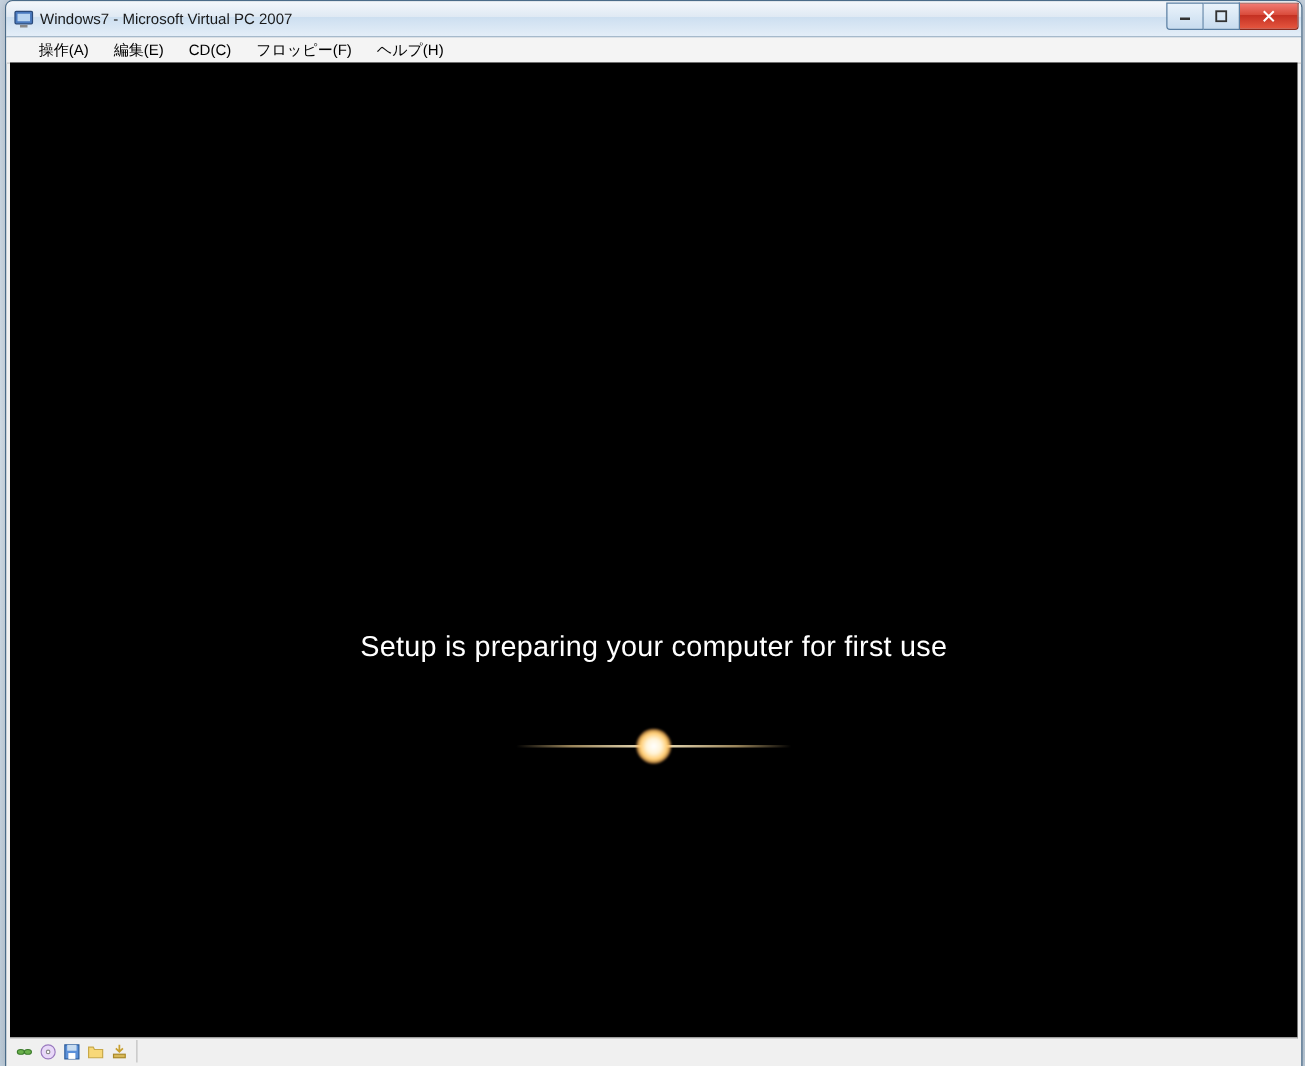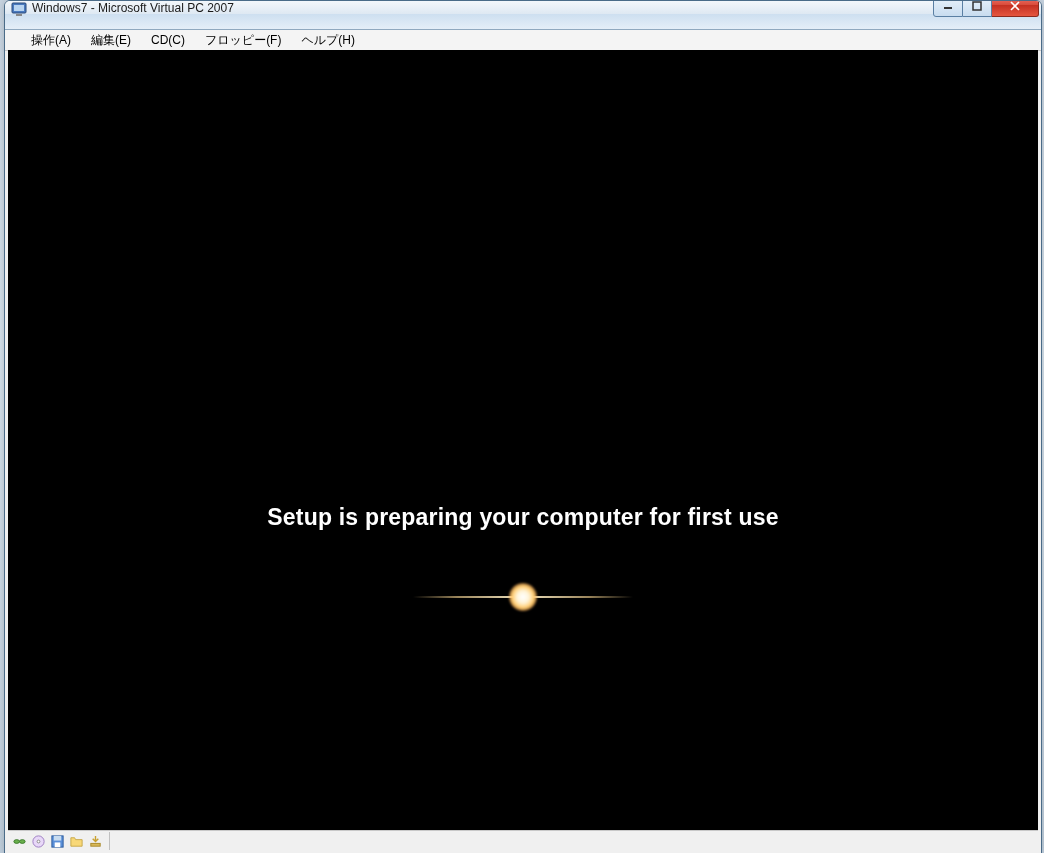--- a/index.html
+++ b/index.html
@@ -1,28 +1,28 @@
 <!DOCTYPE html>
 <html><head>
 <meta charset="utf-8">
 <style>
   html,body{margin:0;padding:0;width:1044px;height:853px;font-family:"Segoe UI","Meiryo",sans-serif;overflow:hidden;background:#000}
   .desktop-bg{position:absolute;inset:0;background:linear-gradient(180deg,#c9d6e3 0%,#d8e4ee 40%,#c2d1df 100%);}
   .window{position:absolute;left:4px;top:0;width:1036px;height:853px;border:1px solid #4a6b88;border-radius:6px 6px 0 0;background:#f0f0f0;box-shadow:0 0 10px rgba(0,0,0,.2);overflow:hidden}
-  .titlebar{height:28px;background:linear-gradient(180deg,#f3f7fb 0%,#dfe9f3 45%,#cddff0 46%,#e4eef8 100%);display:flex;padding-left:6px;font-size:12px;color:#1a1a1a;border-bottom:1px solid #8fa8bf}
+  .titlebar{height:28px;background:linear-gradient(180deg,#f3f7fb 0%,#dfe9f3 45%,#cddff0 46%,#e4eef8 100%);display:flex;align-items:center;padding-left:6px;font-size:12px;color:#1a1a1a;border-bottom:1px solid #8fa8bf}
   .titlebar .icon{width:16px;height:16px;margin-right:5px}
   .title-text{flex:1}
   .win-controls{display:flex;height:20px;margin-top:-6px;margin-right:2px}
   .win-btn{width:28px;height:20px;display:flex;align-items:center;justify-content:center;border:1px solid #5a7fa3;border-left:none;background:linear-gradient(180deg,#eaf3fb,#c8dcef);font-size:10px;color:#2b2b2b}
   .win-btn:first-child{border-left:1px solid #5a7fa3;border-radius:0 0 0 3px}
   .win-btn.close{width:46px;background:linear-gradient(180deg,#f07a73,#d94b3a 45%,#c43022 46%,#e5563f);color:#fff;border-color:#8b2a1e;border-radius:0 0 3px 0}
   .menubar{height:20px;background:#f4f4f4;border-bottom:1px solid #c8c8c8;display:flex;align-items:center;font-size:12px;padding-left:16px}
   .menubar span{padding:2px 10px;cursor:default}
   .vm-screen{position:absolute;left:3px;right:3px;top:49px;bottom:23px;background:#000;display:flex;flex-direction:column;align-items:center;justify-content:center}
-  .setup-text{color:#fff;font-size:23px;font-weight:700;letter-spacing:.2px;margin-top:240px}
+  .setup-text{color:#fff;font-size:23px;font-weight:400;letter-spacing:.2px;margin-top:240px}
   .glow{position:relative;width:220px;height:40px;margin-top:46px}
   .glow-line{position:absolute;top:19px;left:0;right:0;height:2px;background:linear-gradient(90deg,rgba(255,200,120,0) 0%,rgba(255,220,150,.6) 20%,rgba(255,240,200,.9) 46%,#fff 50%,rgba(255,240,200,.9) 54%,rgba(255,220,150,.6) 80%,rgba(255,200,120,0) 100%);filter:blur(.4px)}
   .glow-orb{position:absolute;top:6px;left:50%;transform:translateX(-50%);width:28px;height:28px;border-radius:50%;background:radial-gradient(circle,#fff 0%,#fff4d8 30%,#ffcb70 55%,rgba(255,150,60,.4) 75%,rgba(0,0,0,0) 100%);filter:blur(1px)}
   .statusbar{position:absolute;left:3px;right:3px;bottom:3px;height:20px;background:#f0f0f0;border-top:1px solid #c8c8c8;display:flex;align-items:center;padding-left:4px;gap:4px}
   .sb-icon{width:15px;height:15px;display:flex;align-items:center;justify-content:center}
   .sb-sep{width:1px;height:18px;background:#c0c0c0;margin-left:2px}
 </style>
 </head>
 <body>
 

